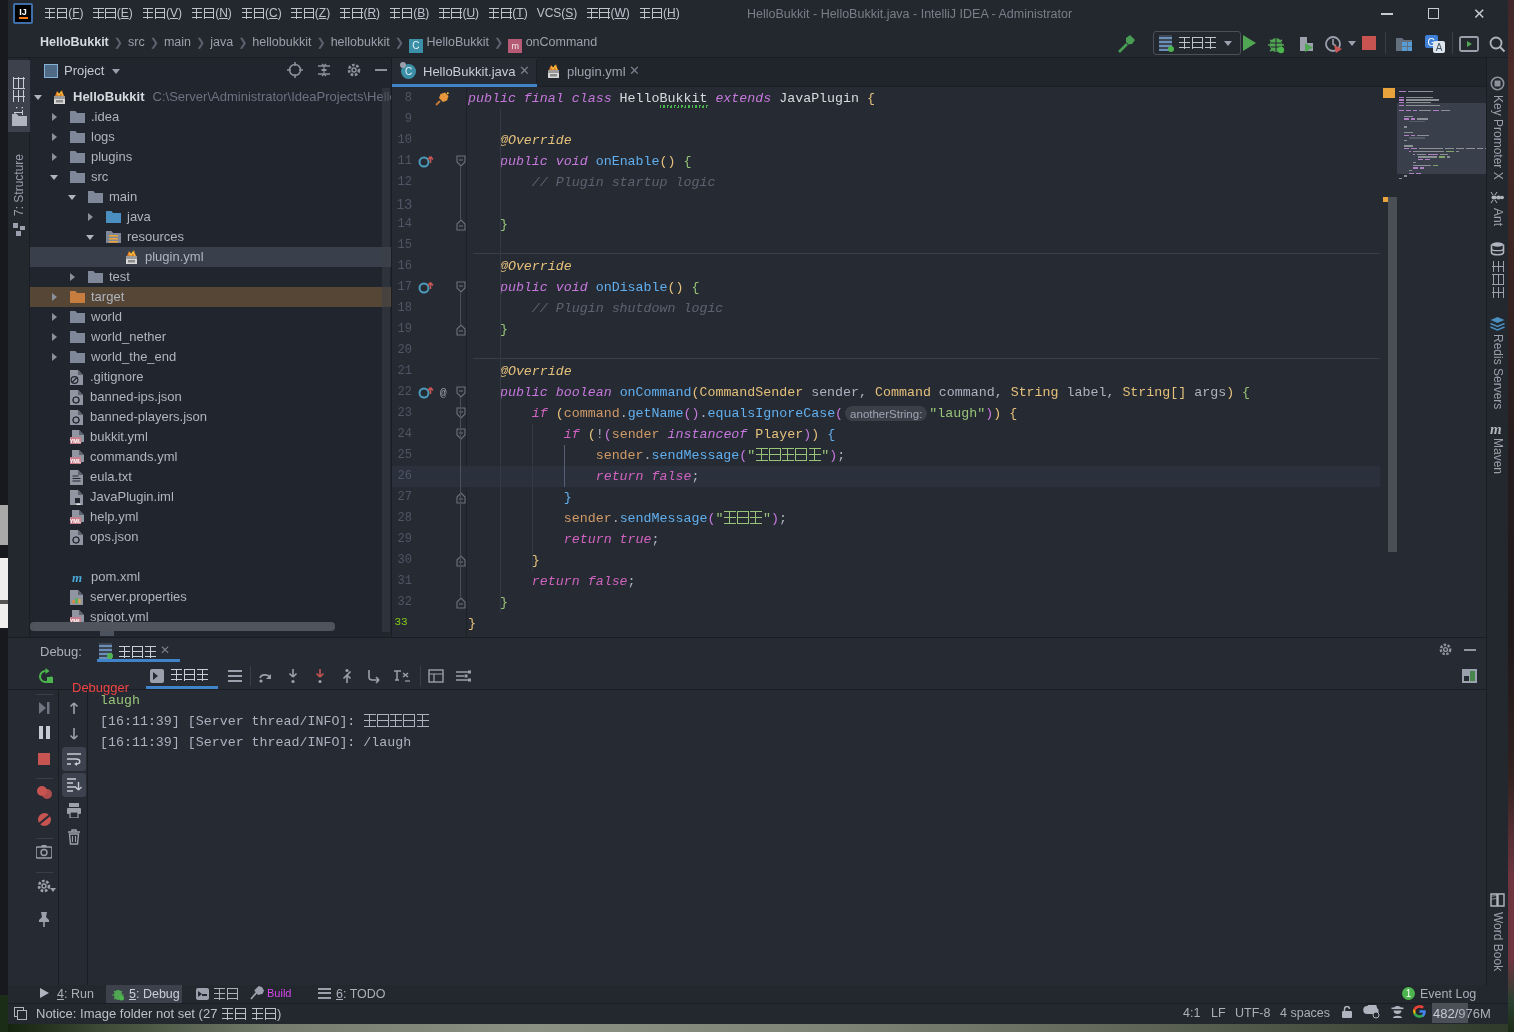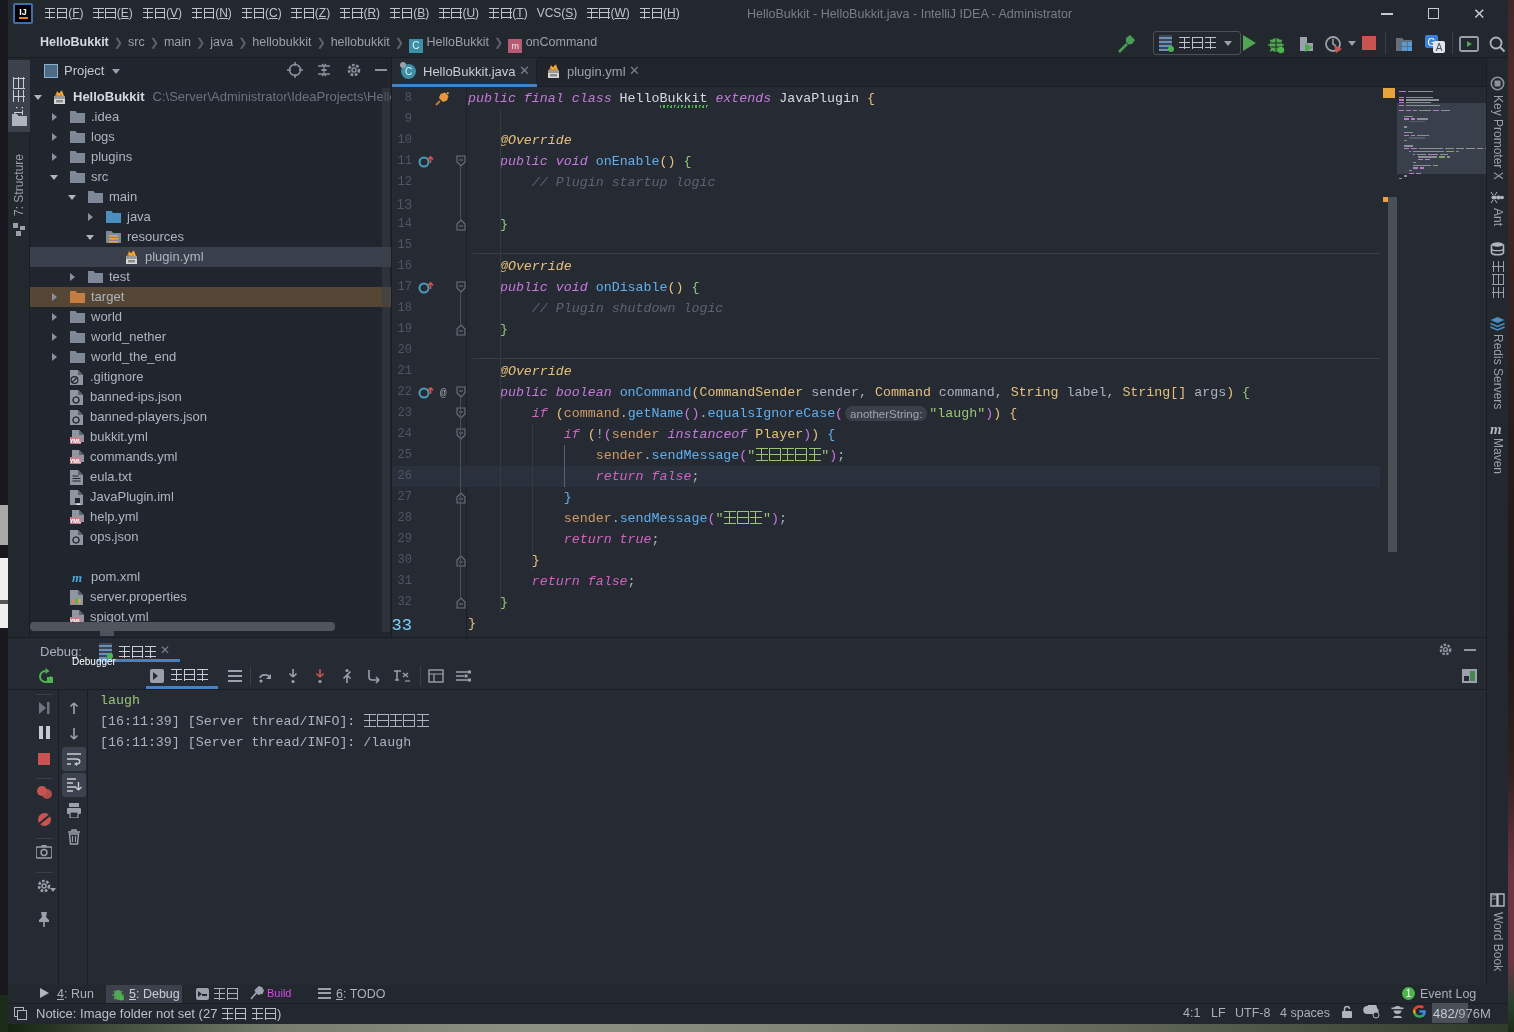--- a/index.html
+++ b/index.html
@@ -455,21 +455,21 @@
 <div class="ab" style="left:390px;top:406px;width:22px;text-align:right;font-family:'Liberation Mono',monospace;font-size:12px;color:#4e5564">23</div>
 <div class="ab" style="left:390px;top:427px;width:22px;text-align:right;font-family:'Liberation Mono',monospace;font-size:12px;color:#4e5564">24</div>
 <div class="ab" style="left:390px;top:448px;width:22px;text-align:right;font-family:'Liberation Mono',monospace;font-size:12px;color:#4e5564">25</div>
 <div class="ab" style="left:390px;top:469px;width:22px;text-align:right;font-family:'Liberation Mono',monospace;font-size:12px;color:#4e5564">26</div>
 <div class="ab" style="left:390px;top:490px;width:22px;text-align:right;font-family:'Liberation Mono',monospace;font-size:12px;color:#4e5564">27</div>
 <div class="ab" style="left:390px;top:511px;width:22px;text-align:right;font-family:'Liberation Mono',monospace;font-size:12px;color:#4e5564">28</div>
 <div class="ab" style="left:390px;top:532px;width:22px;text-align:right;font-family:'Liberation Mono',monospace;font-size:12px;color:#4e5564">29</div>
 <div class="ab" style="left:390px;top:553px;width:22px;text-align:right;font-family:'Liberation Mono',monospace;font-size:12px;color:#4e5564">30</div>
 <div class="ab" style="left:390px;top:574px;width:22px;text-align:right;font-family:'Liberation Mono',monospace;font-size:12px;color:#4e5564">31</div>
 <div class="ab" style="left:390px;top:595px;width:22px;text-align:right;font-family:'Liberation Mono',monospace;font-size:12px;color:#4e5564">32</div>
-<div class="ab" style="left:390px;top:616px;width:22px;text-align:right;font-family:'Liberation Mono',monospace;font-size:17px;color:#7dd3fc">33</div>
+<div class="ab" style="left:390px;top:616px;width:22px;text-align:center;font-family:'Liberation Mono',monospace;font-size:11px;color:#84cc16">33</div>
 <div class="ab" style="left:392px;top:466px;width:988px;height:21px;background:#2b313c"></div>
 <div class="ab" style="left:390px;top:469px;width:22px;text-align:right;font-family:'Liberation Mono',monospace;font-size:12px;color:#4e5564">26</div>
 <div class="ab" style="left:473px;top:253px;width:907px;height:1px;background:#3a3f47"></div>
 <div class="ab" style="left:473px;top:358px;width:907px;height:1px;background:#3a3f47"></div>
 <svg class="ic" style="left:435px;top:92px" width="14" height="14" viewBox="0 0 14 14">
     <path d="M1 13l4-4" stroke="#c07a35" stroke-width="2"></path>
     <path d="M4 6l4 4 4-1.5L13.5 4 10 .5 5.5 2z" fill="#e8973c"></path>
     <circle cx="12.8" cy="1.2" r="1" fill="#f5c23c"></circle>
   </svg>
 <svg class="ic" style="left:418px;top:154px" width="16" height="14" viewBox="0 0 16 14">
@@ -674,21 +674,21 @@
     <circle cx="8" cy="8" r="5" fill="none" stroke="#9096a0" stroke-width="2.6" stroke-dasharray="2.6 1.6"></circle>
     <circle cx="8" cy="8" r="2" fill="none" stroke="#9096a0" stroke-width="1.5"></circle>
   </svg>
 <div class="ab" style="left:1464px;top:649px;width:12px;height:1.6px;background:#9096a0"></div>
 <div class="ab" style="left:8px;top:662px;width:1478px;height:28px;border-bottom:1px solid #1a1d23"></div>
 <svg class="ic" style="left:37px;top:668px" width="17" height="17" viewBox="0 0 17 17">
     <path d="M14 8.5A5.5 5.5 0 1 1 8.5 3" fill="none" stroke="#4db54d" stroke-width="2"></path>
     <path d="M8.5 0l4 3-4 3z" fill="#4db54d"></path>
     <rect x="10" y="9" width="6" height="6" fill="#4db54d"></rect>
   </svg>
-<div class="ab" style="left:72px;top:656px;font-size:10px;color:#ffffff">Debugger</div>
+<div class="ab" style="left:72px;top:680px;font-size:13px;color:#ef4444">Debugger</div>
 <div class="ab" style="left:150px;top:669px;width:14px;height:14px;background:#9aa1ac;border-radius:2px">
     <div style="width:0;height:0;border-left:5px solid #262b33;border-top:4px solid transparent;border-bottom:4px solid transparent;margin:3px 0 0 3px"></div>
   </div>
 <div class="ab" style="left:170px;top:668px;font-size:12.5px;color:#c9cfd8"><span class="cj"></span><span class="cj2"></span><span class="cj"></span></div>
 <div class="ab" style="left:146px;top:686px;width:72px;height:3px;background:#4083c9"></div>
 <div class="ab" style="left:228px;top:670px;width:14px;height:12px;background:repeating-linear-gradient(0deg,#9aa1ac 0 2px,transparent 2px 5px)"></div>
 <div class="ab" style="left:250px;top:666px;width:1px;height:20px;background:#3a3f47"></div>
 <svg class="ic" style="left:258px;top:668px" width="16" height="16" viewBox="0 0 16 16">
     <path d="M2 10c1-4 8-4 10-1" fill="none" stroke="#9ba1ab" stroke-width="1.6"></path>
     <path d="M13 6v5h-5z" fill="#9ba1ab"></path>

